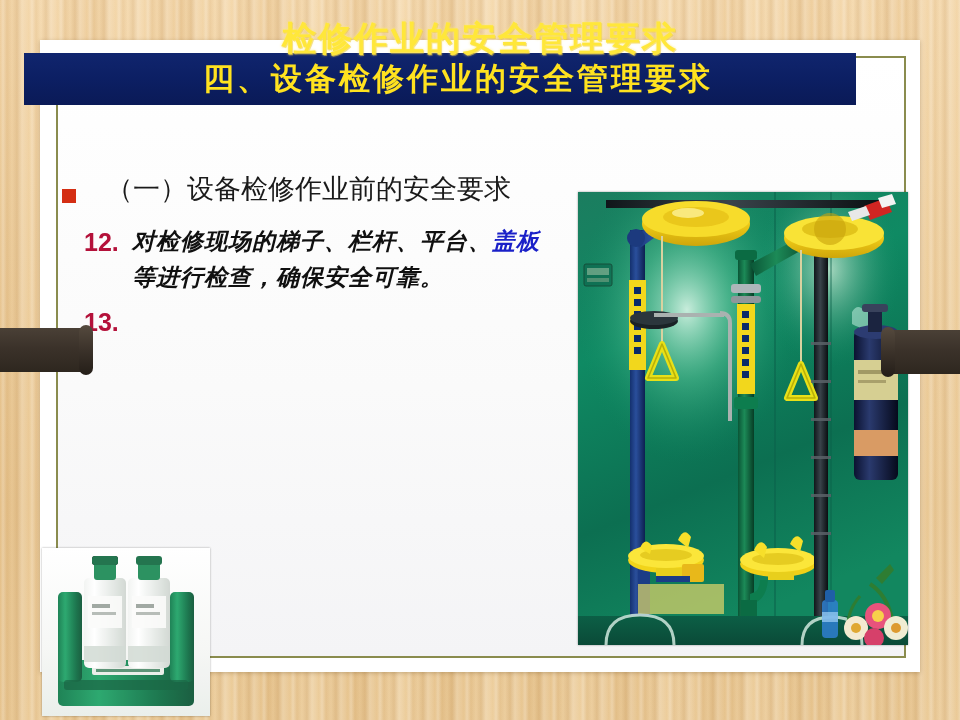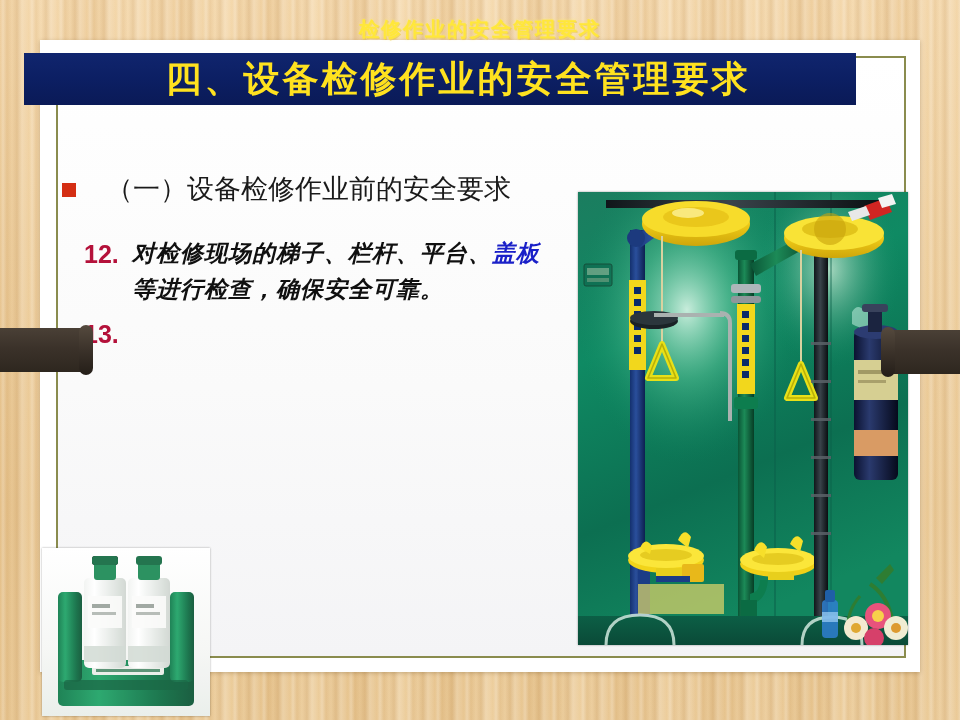--- a/index.html
+++ b/index.html
@@ -33,21 +33,21 @@
       linear-gradient(180deg, #f3d5a6 0%, #eccb97 35%, #e7c38b 70%, #e9c791 100%);
   }
 
   
   .top-heading {
     position: absolute;
     left: 0;
     top: 16px;
     width: 960px;
     text-align: center;
-    font-size: 20px;
+    font-size: 34px;
     font-weight: bold;
     letter-spacing: 2px;
     color: #ffe73a;
     text-shadow:
       0 0 3px rgba(255,235,120,0.95),
       1px 1px 0 rgba(230,190,40,0.55);
     z-index: 40;
     white-space: nowrap;
     pointer-events: none;
   }
@@ -81,60 +81,60 @@
     width: 832px;
     height: 52px;
     background: linear-gradient(180deg, #10256e 0%, #0c1f63 50%, #0a1a57 100%);
     display: flex;
     align-items: center;
     justify-content: center;
     z-index: 20;
   }
   .title-bar-text {
     color: #ffe21f;
-    font-size: 36px;
+    font-size: 31px;
     font-weight: bold;
     letter-spacing: 3px;
     white-space: nowrap;
     font-family: "Liberation Sans", "DejaVu Sans", sans-serif;
     margin-left: 36px;
   }
 
   
   .body-area {
     position: absolute;
     left: 62px;
     top: 170px;
     width: 500px;
     z-index: 20;
   }
 
   .bullet-row {
     display: flex;
-    align-items: flex-start;
+    align-items: center;
   }
   .bullet-square {
     width: 14px;
     height: 14px;
     background: #d42e13;
     margin-top: 13px;
     margin-right: 16px;
     flex: 0 0 auto;
   }
   .bullet-text {
     font-size: 27px;
     line-height: 1.42;
     color: #1a1a1a;
     font-family: "Liberation Serif", "DejaVu Serif", serif;
     letter-spacing: 0px;
     text-indent: 14px;
   }
 
   .numbered-list {
-    margin-top: 28px;
+    margin-top: 16px;
     padding-left: 22px;
   }
   .num-item {
     display: flex;
     align-items: flex-start;
     margin-bottom: 8px;
   }
   .num-label {
     color: #b4113a;
     font-size: 25px;

